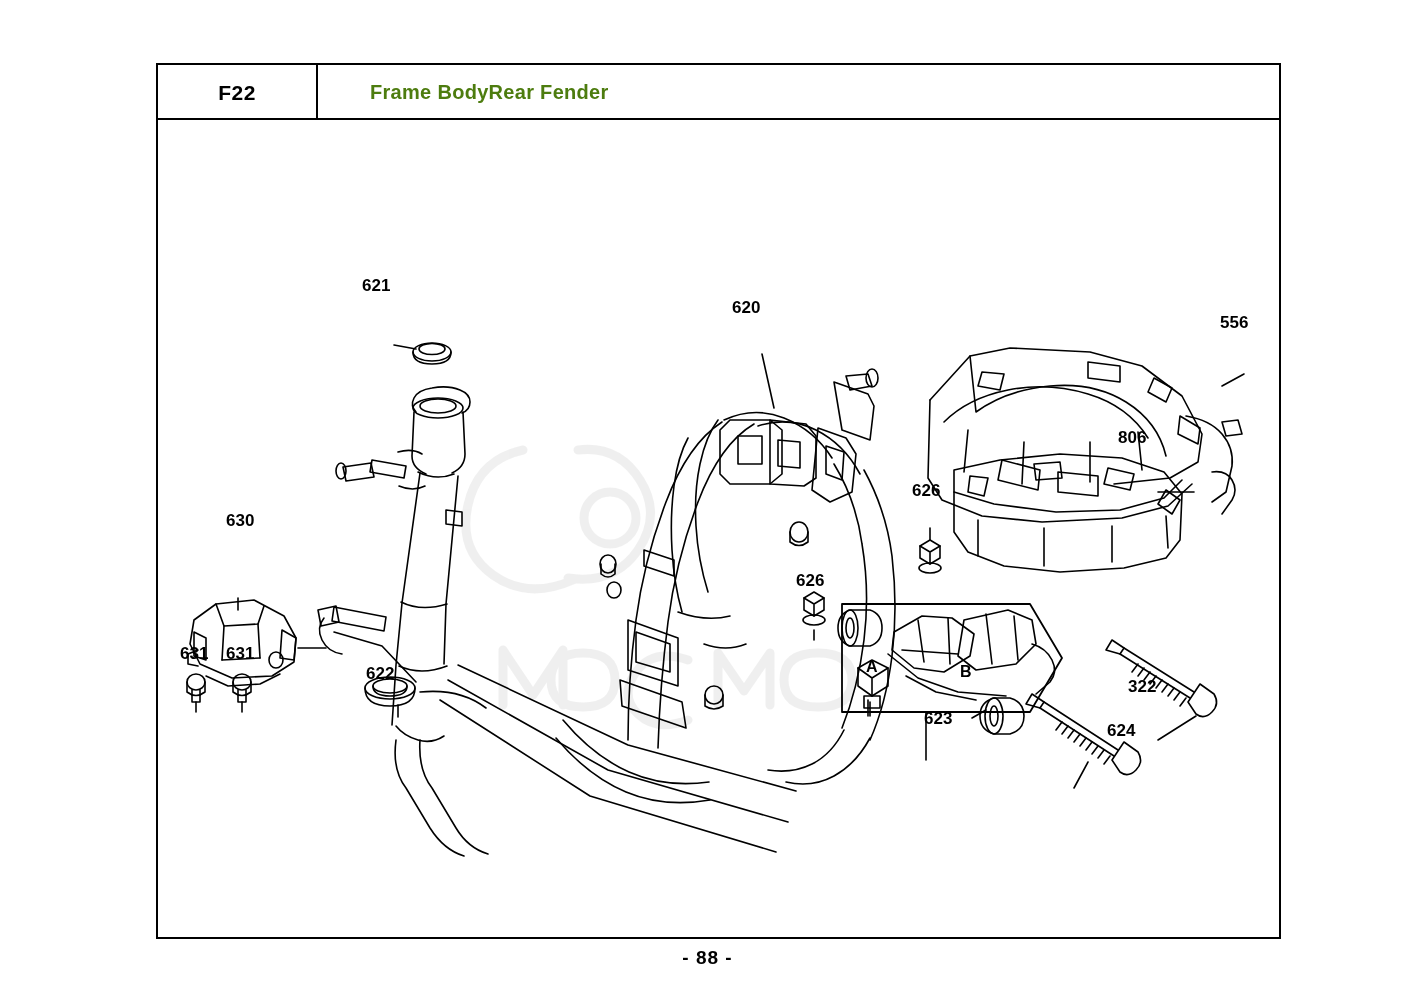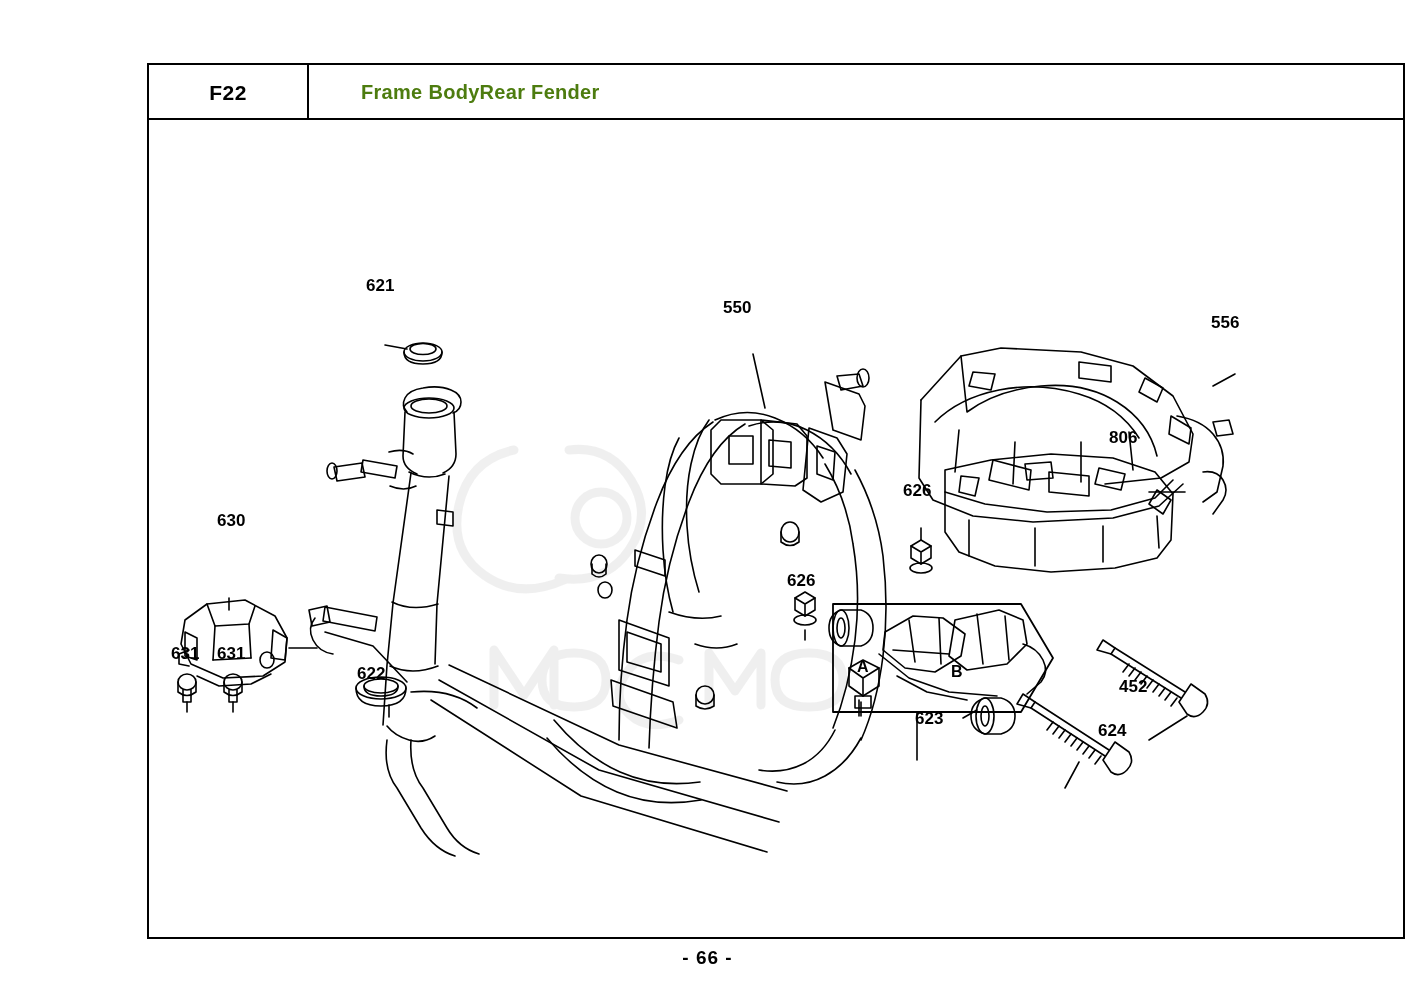--- a/index.html
+++ b/index.html
@@ -16,23 +16,23 @@
   }
   #page {
     position: absolute;
     left: 0; top: 0;
     width: 1415px;
     height: 1000px;
   }
   
   .sheet {
     position: absolute;
-    left: 147px;
+    left: 156px;
     top: 63px;
-    width: 1258px;
+    width: 1125px;
     height: 876px;
     border: 2px solid #000;
     box-sizing: border-box;
     background: #fff;
   }
   
   .title-bar {
     position: absolute;
     left: 0;
     top: 0;
@@ -344,34 +344,34 @@
             <path d="M962 534 l4 -6 l-12 -8 l-6 10 z"></path>
             <path d="M1030 582 l12 -18 l14 10 q6 10 -2 18 q-8 8 -16 2 z"></path>
             <path d="M1028 578 l-6 8 M1022 572 l-6 8 M1016 568 l-6 8 M1010 564 l-6 8 M1004 560 l-6 8 M998 556 l-6 8 M992 552 l-6 8 M986 548 l-6 8 M980 544 l-6 8"></path>
           </g>
           <path d="M1000 620 L1038 596"></path>
 
         </g>
       </svg>
     </div>
 
-    <div class="callout" style="left:204px; top:212px;margin-left:13px;">621</div>
-    <div class="callout" style="left:574px; top:234px;">550</div>
+    <div class="callout" style="left:204px; top:212px;">621</div>
+    <div class="callout" style="left:574px; top:234px;">620</div>
     <div class="callout" style="left:1062px; top:249px;">556</div>
     <div class="callout" style="left:960px; top:364px;">806</div>
     <div class="callout" style="left:68px; top:447px;text-align:right;">630</div>
     <div class="callout" style="left:754px; top:417px;">626</div>
     <div class="callout" style="left:638px; top:507px;">626</div>
     <div class="callout" style="left:22px; top:580px;">631</div>
     <div class="callout" style="left:68px; top:580px;">631</div>
     <div class="callout" style="left:208px; top:600px;">622</div>
     <div class="callout" style="left:766px; top:645px;text-align:center;">623</div>
     <div class="callout" style="left:902px; top:657px;margin-left:47px;">624</div>
-    <div class="callout" style="left:970px; top:613px;">452</div>
+    <div class="callout" style="left:970px; top:613px;">322</div>
 
     <div class="sub-label" style="left:708px; top:594px;">A</div>
     <div class="sub-label" style="left:802px; top:599px;">B</div>
 
   </div>
 
-  <div class="page-number">- 66 -</div>
+  <div class="page-number">- 88 -</div>
 
 </div>
 
 </body></html>

